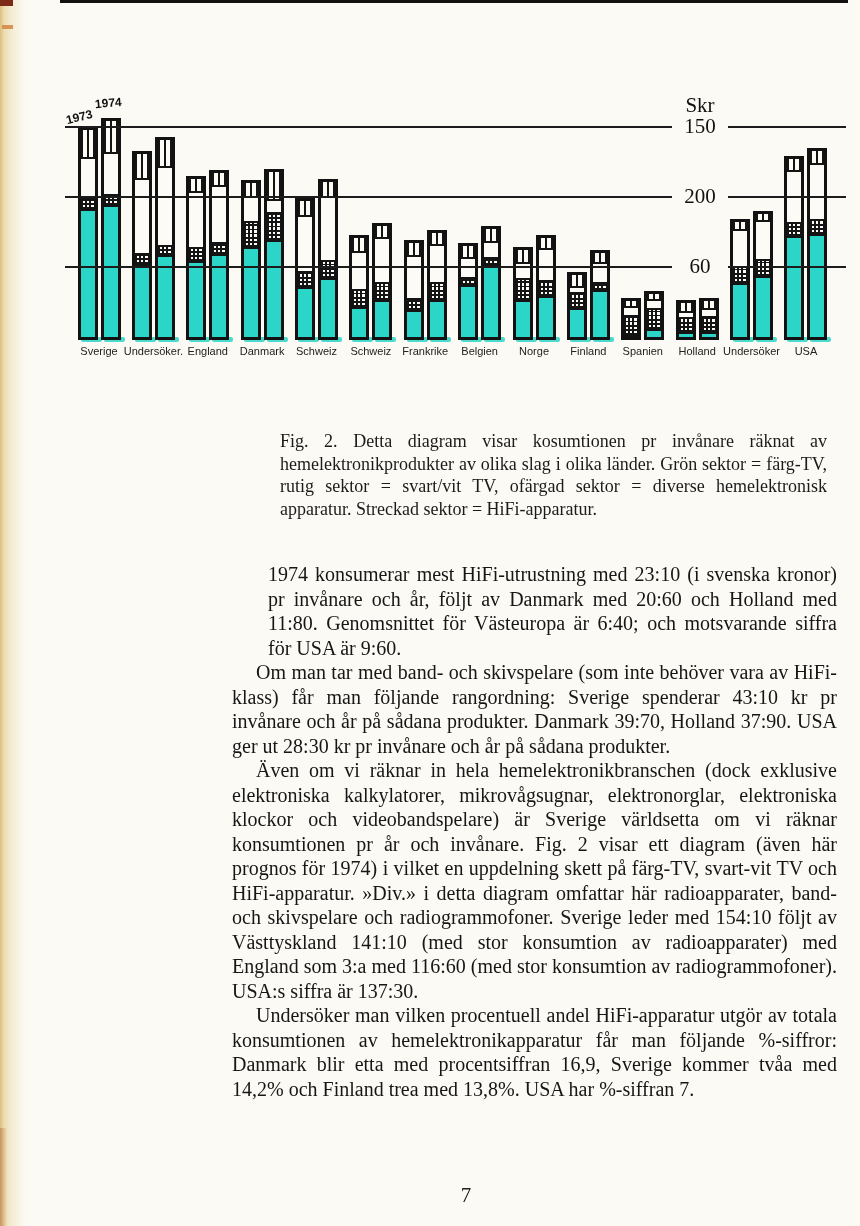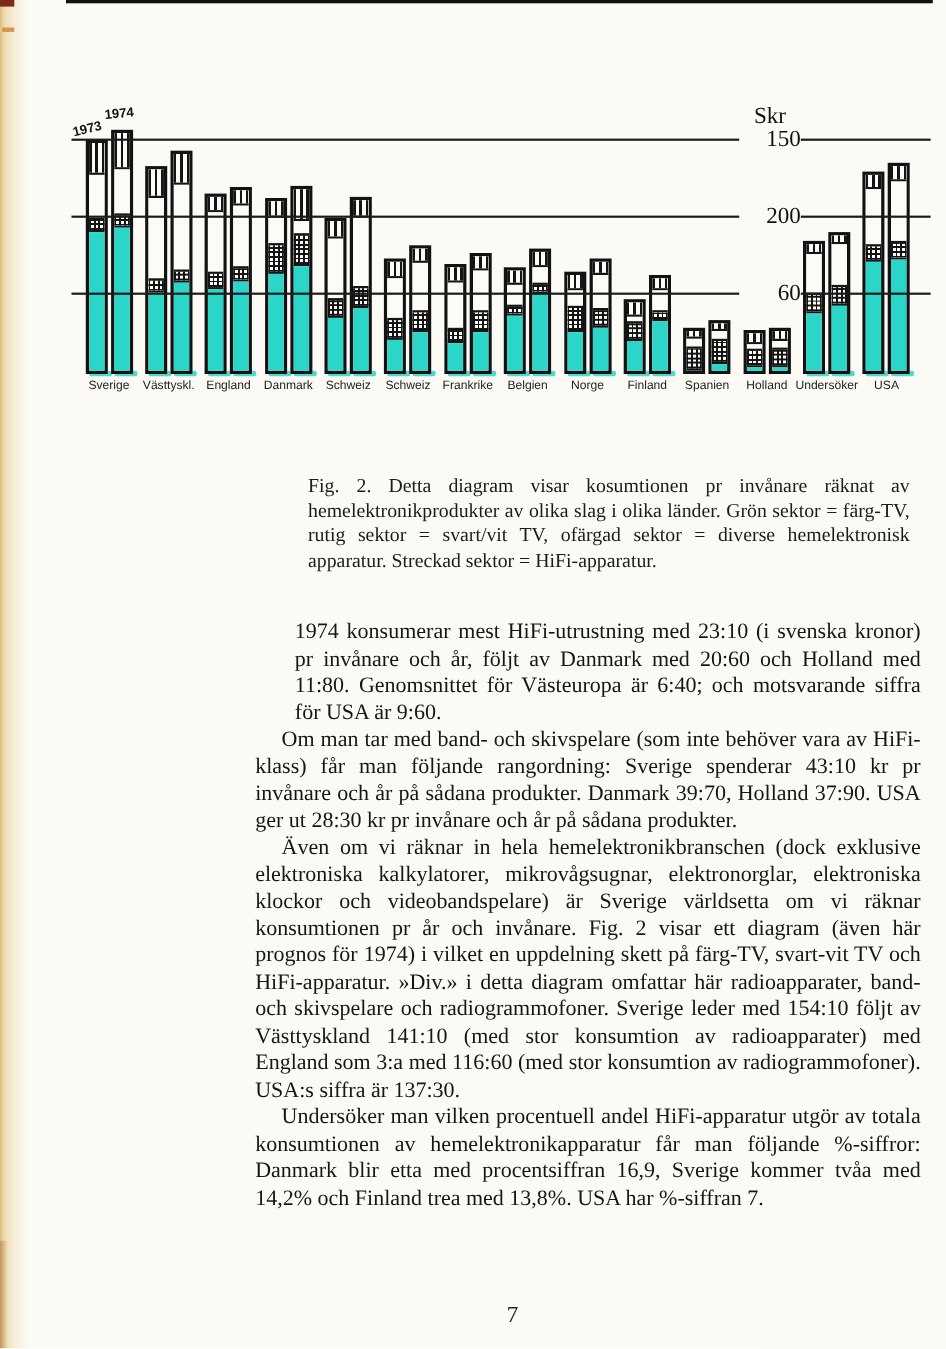--- a/index.html
+++ b/index.html
@@ -9,21 +9,21 @@
   .gutter{position:absolute;left:0;top:0;width:26px;height:100%;z-index:8;pointer-events:none;
           background:linear-gradient(to right,#dcbc80 0,#ecdcb2 4px,#f5ecd4 12px,rgba(252,250,244,0) 26px);}
   .gutter-streak{position:absolute;left:0;top:1128px;width:7px;height:98px;z-index:9;opacity:.75;
           background:linear-gradient(to right,#c08b4f,rgba(192,139,79,0));}
   .corner-mark{position:absolute;left:0;top:0;width:13px;height:6px;background:#7c2a17;z-index:9;
           box-shadow:1px 24px 0 -1px rgba(210,128,58,.8);}
   
   .chart{position:absolute;left:0;top:0;width:860px;height:400px;}
   .gridline{position:absolute;height:2px;background:#1c1c1c;z-index:5;}
   .baseline{position:absolute;left:60px;width:788px;height:3px;background:#111;z-index:5;}
-  .tick-label{position:absolute;left:672px;width:56px;text-align:right;z-index:6;
+  .tick-label{position:absolute;left:672px;width:56px;text-align:center;z-index:6;
           font:21px/24px "Liberation Serif",serif;color:#111;background:#fcfaf4;}
   .unit-label{position:absolute;left:672px;top:93px;width:56px;text-align:center;z-index:6;
           font:21px/24px "Liberation Serif",serif;color:#111;}
   .bar{position:absolute;z-index:2;border:3px solid #121212;box-sizing:border-box;
           display:flex;flex-direction:column-reverse;background:#fcfbf6;}
   .seg{flex:none;box-sizing:border-box;}
   .seg-farg{background:#2bd5c7;}
   .seg-check{background-color:#fcfbf6;border-top:2px solid #141414;border-bottom:2px solid #141414;
           background-image:repeating-linear-gradient(0deg,#141414 0 1.7px,transparent 1.7px 4.2px),
                            repeating-linear-gradient(90deg,#141414 0 1.7px,transparent 1.7px 4.2px);}
@@ -88,21 +88,21 @@
         <div class="seg seg-plain" style="height: 72.8px;"></div>
         <div class="seg seg-stripe" style="height: 26.6px;"></div>
       </div>
       <div class="bleed" style="left: 157.88px;"></div>
       <div class="bar" style="left: 154.88px; width: 20px; top: 136.6px; height: 203.4px;">
         <div class="seg seg-farg" style="height: 79.8px;"></div>
         <div class="seg seg-check" style="height: 12.6px;"></div>
         <div class="seg seg-plain" style="height: 77px;"></div>
         <div class="seg seg-stripe" style="height: 28px;"></div>
       </div>
-      <div class="country-label" style="left: 117.38px;">Västtyskl.</div>
+      <div class="country-label" style="left: 117.38px;">Undersöker.</div>
       <div class="bleed" style="left: 189.26px;"></div>
       <div class="bar" style="left: 186.26px; width: 20px; top: 175.8px; height: 164.2px;">
         <div class="seg seg-farg" style="height: 74.2px;"></div>
         <div class="seg seg-check" style="height: 15.4px;"></div>
         <div class="seg seg-plain" style="height: 54.6px;"></div>
         <div class="seg seg-stripe" style="height: 14px;"></div>
       </div>
       <div class="bleed" style="left: 212.26px;"></div>
       <div class="bar" style="left: 209.26px; width: 20px; top: 170.2px; height: 169.8px;">
         <div class="seg seg-farg" style="height: 81.2px;"></div>

